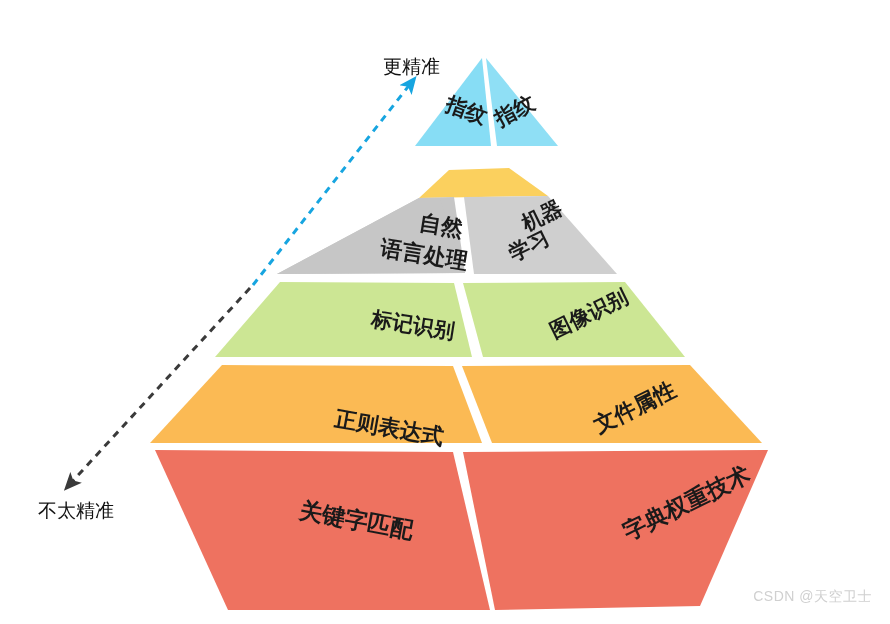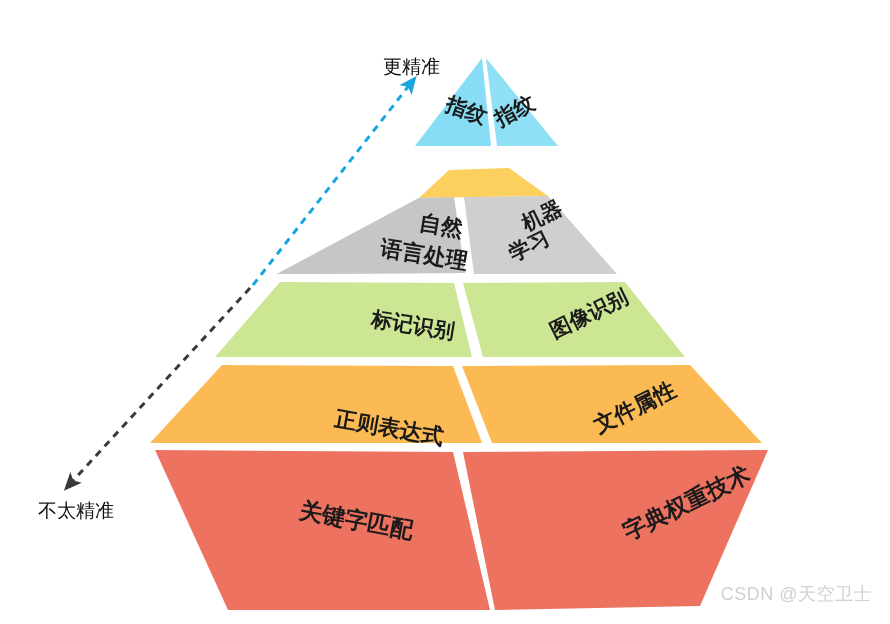--- a/index.html
+++ b/index.html
@@ -21,21 +21,21 @@
   .axis-label{
     font-family:"Liberation Sans","DejaVu Sans",sans-serif;
     fill:#111111;
     font-size:19px;
     font-weight:500;
   }
   .watermark{
     position:absolute;
     right:18px;bottom:18px;
     color:#d0d0d0;
-    font-size:18px;
+    font-size:14px;
     font-family:"Liberation Sans","DejaVu Sans",sans-serif;
     letter-spacing:0.5px;
     user-select:none;
   }
 </style>
 </head>
 <body style="background: rgb(255, 255, 255);">
 
 <div id="stage">
   <svg width="890" height="624" viewBox="0 0 890 624" xmlns="http://www.w3.org/2000/svg">

